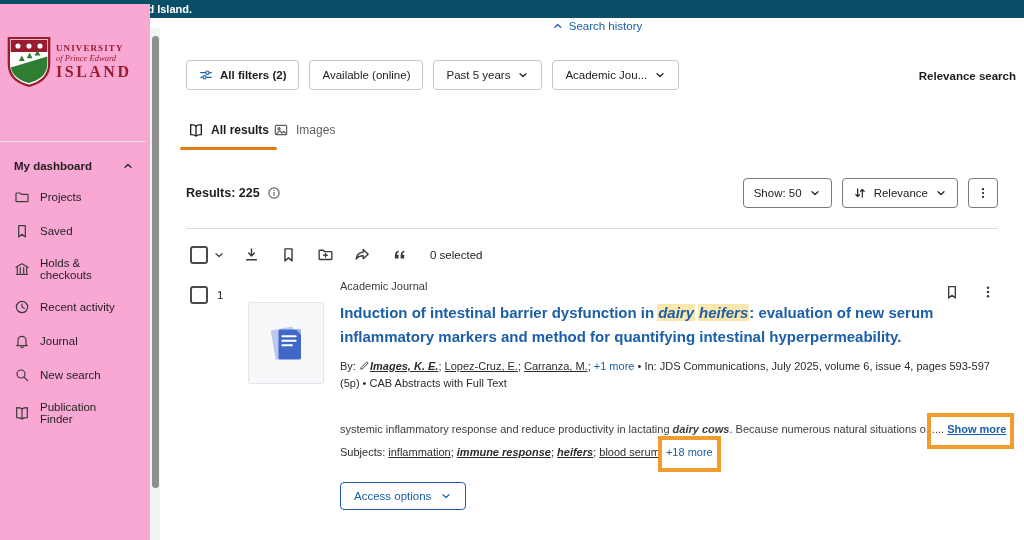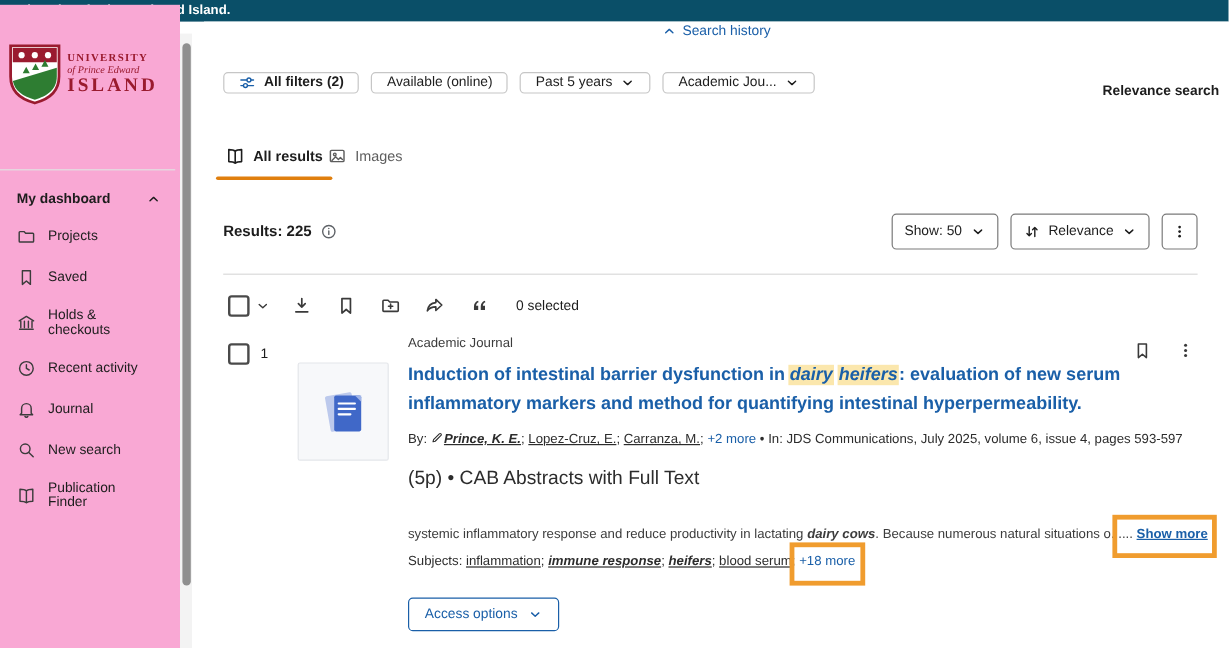--- a/index.html
+++ b/index.html
@@ -35,21 +35,21 @@
   .icon{display:inline-flex;width:16px;height:16px;flex:none;}
   .icon svg{width:100%;height:100%;}
   .icon.sm{width:12px;height:12px;}
   .icon.md{width:14px;height:14px;}
   .icon.lg{width:17px;height:17px;}
 
   .search-history{position:absolute;top:2px;left:50%;transform:translateX(-50%);
     display:flex;align-items:center;gap:5px;color:var(--link,#1a5fa8);font-size:11.5px;cursor:pointer;}
 
   .filters-row{position:absolute;top:42px;left:16px;display:flex;gap:10px;}
-  .chip{display:flex;align-items:center;gap:7px;height:18px;padding:0 12px;background:#fff;
+  .chip{display:flex;align-items:center;gap:7px;height:30px;padding:0 12px;background:#fff;
     border:1px solid #c6c6c6;border-radius:4px;font-size:11.5px;color:#1d1d1d;cursor:pointer;
     font-family:"Liberation Sans",sans-serif;}
   .chip-strong{font-weight:bold;}
   .chip .sliders{color:var(--link,#1a5fa8);}
   .chip .chev{color:#1d1d1d;}
   .advanced{position:absolute;top:52px;right:8px;font-size:11.5px;font-weight:bold;color:#1d1d1d;cursor:pointer;}
 
   .tabs{position:absolute;top:98px;left:16px;display:flex;}
   .tab{position:relative;display:flex;align-items:center;gap:7px;font-size:12px;padding:6px 2px 12px 2px;cursor:pointer;color:#5d5d5d;}
   .tab.active{color:#1d1d1d;font-weight:bold;}
@@ -82,21 +82,21 @@
   .result-actions{position:absolute;right:0;top:2px;display:flex;gap:16px;color:#2c2c2c;}
   .result-content{position:absolute;left:150px;top:0;width:660px;}
   .pub-type{font-size:11px;color:#3c3c3c;}
   .result-title{margin:9px 0 0 0;font-size:15px;font-weight:bold;color:var(--link,#1a5fa8);line-height:24px;width:640px;cursor:pointer;}
   .result-title mark{background:var(--highlight,#fbe7ad);color:var(--link,#1a5fa8);font-style:italic;padding:0 1px;margin-left:3px;}
   .byline{margin:9px 0 0 0;font-size:11px;color:#2c2c2c;line-height:16px;white-space:nowrap;}
   .byline .author{text-decoration:underline;color:#2c2c2c;cursor:pointer;}
   .byline .author.matched{font-style:italic;font-weight:bold;}
   .byline .author-icon{width:11px;height:11px;color:#2c2c2c;vertical-align:-1px;display:inline-flex;}
   .more-link{color:var(--link,#1a5fa8);cursor:pointer;}
-  .byline2{margin:17px 0 0 0;font-size:16px;color:#2c2c2c;line-height:16px;}
+  .byline2{margin:1px 0 0 0;font-size:11px;color:#2c2c2c;line-height:16px;}
   .abstract{margin:13px 0 0 0;font-size:11px;color:#3c3c3c;line-height:16.5px;white-space:nowrap;}
   .match{font-weight:bold;font-style:italic;}
   .show-more{color:var(--link,#1a5fa8);text-decoration:underline;font-weight:bold;cursor:pointer;}
   .subjects{margin:7px 0 0 0;font-size:11px;color:#2c2c2c;line-height:16px;white-space:nowrap;}
   .subjects .subj{text-decoration:underline;color:#2c2c2c;cursor:pointer;}
   .access-btn{margin-top:22px;display:flex;align-items:center;gap:9px;height:28px;padding:0 13px;
     background:#fff;border:1.5px solid var(--link,#1a5fa8);border-radius:4px;color:var(--link,#1a5fa8);
     font-size:11.5px;font-weight:normal;cursor:pointer;font-family:"Liberation Sans",sans-serif;}
   .access-btn .icon{color:var(--link,#1a5fa8);}
 
@@ -415,21 +415,21 @@
 
         <h2 class="result-title">
           <span>Induction of intestinal barrier dysfunction in</span><mark>dairy</mark><mark>heifers</mark><span>: evaluation of new serum inflammatory markers and method for quantifying intestinal hyperpermeability.</span>
         </h2>
 
         <p class="byline">
           <span>By: </span><span class="author-icon">
               <svg viewBox="0 0 24 24" fill="none" stroke="currentColor" stroke-width="2" stroke-linejoin="round">
                 <path d="M4 20l1-4L15.5 5.5a2.1 2.1 0 0 1 3 3L8 19l-4 1z"></path>
               </svg>
-            </span><a class="author matched">Prince, K. E.</a><span>; </span><a class="author">Lopez-Cruz, E.</a><span>; </span><a class="author">Carranza, M.</a><span>; </span><a class="more-link">+2 more</a><span> • In: JDS Communications, July 2025, volume 6, issue 4, pages 593-597</span>
+            </span><a class="author matched">Images, K. E.</a><span>; </span><a class="author">Lopez-Cruz, E.</a><span>; </span><a class="author">Carranza, M.</a><span>; </span><a class="more-link">+1 more</a><span> • In: JDS Communications, July 2025, volume 6, issue 4, pages 593-597</span>
         </p>
         <p class="byline2">(5p) • CAB Abstracts with Full Text</p>
 
         <p class="abstract">
           <br>
           <span>systemic inflammatory response and reduce productivity in lactating </span><span class="match">dairy cows</span><span>. Because numerous natural situations o...</span><span class="anno"><span> ... </span><a class="show-more">Show more</a></span>
         </p>
 
         <p class="subjects">
           <span>Subjects: </span><a class="subj">inflammation</a><span>; </span><a class="subj match">immune response</a><span>; </span><a class="subj match">heifers</a><span>; </span><a class="subj">blood serum</a><span>; </span><span class="anno"><a class="more-link">+18 more</a></span>

